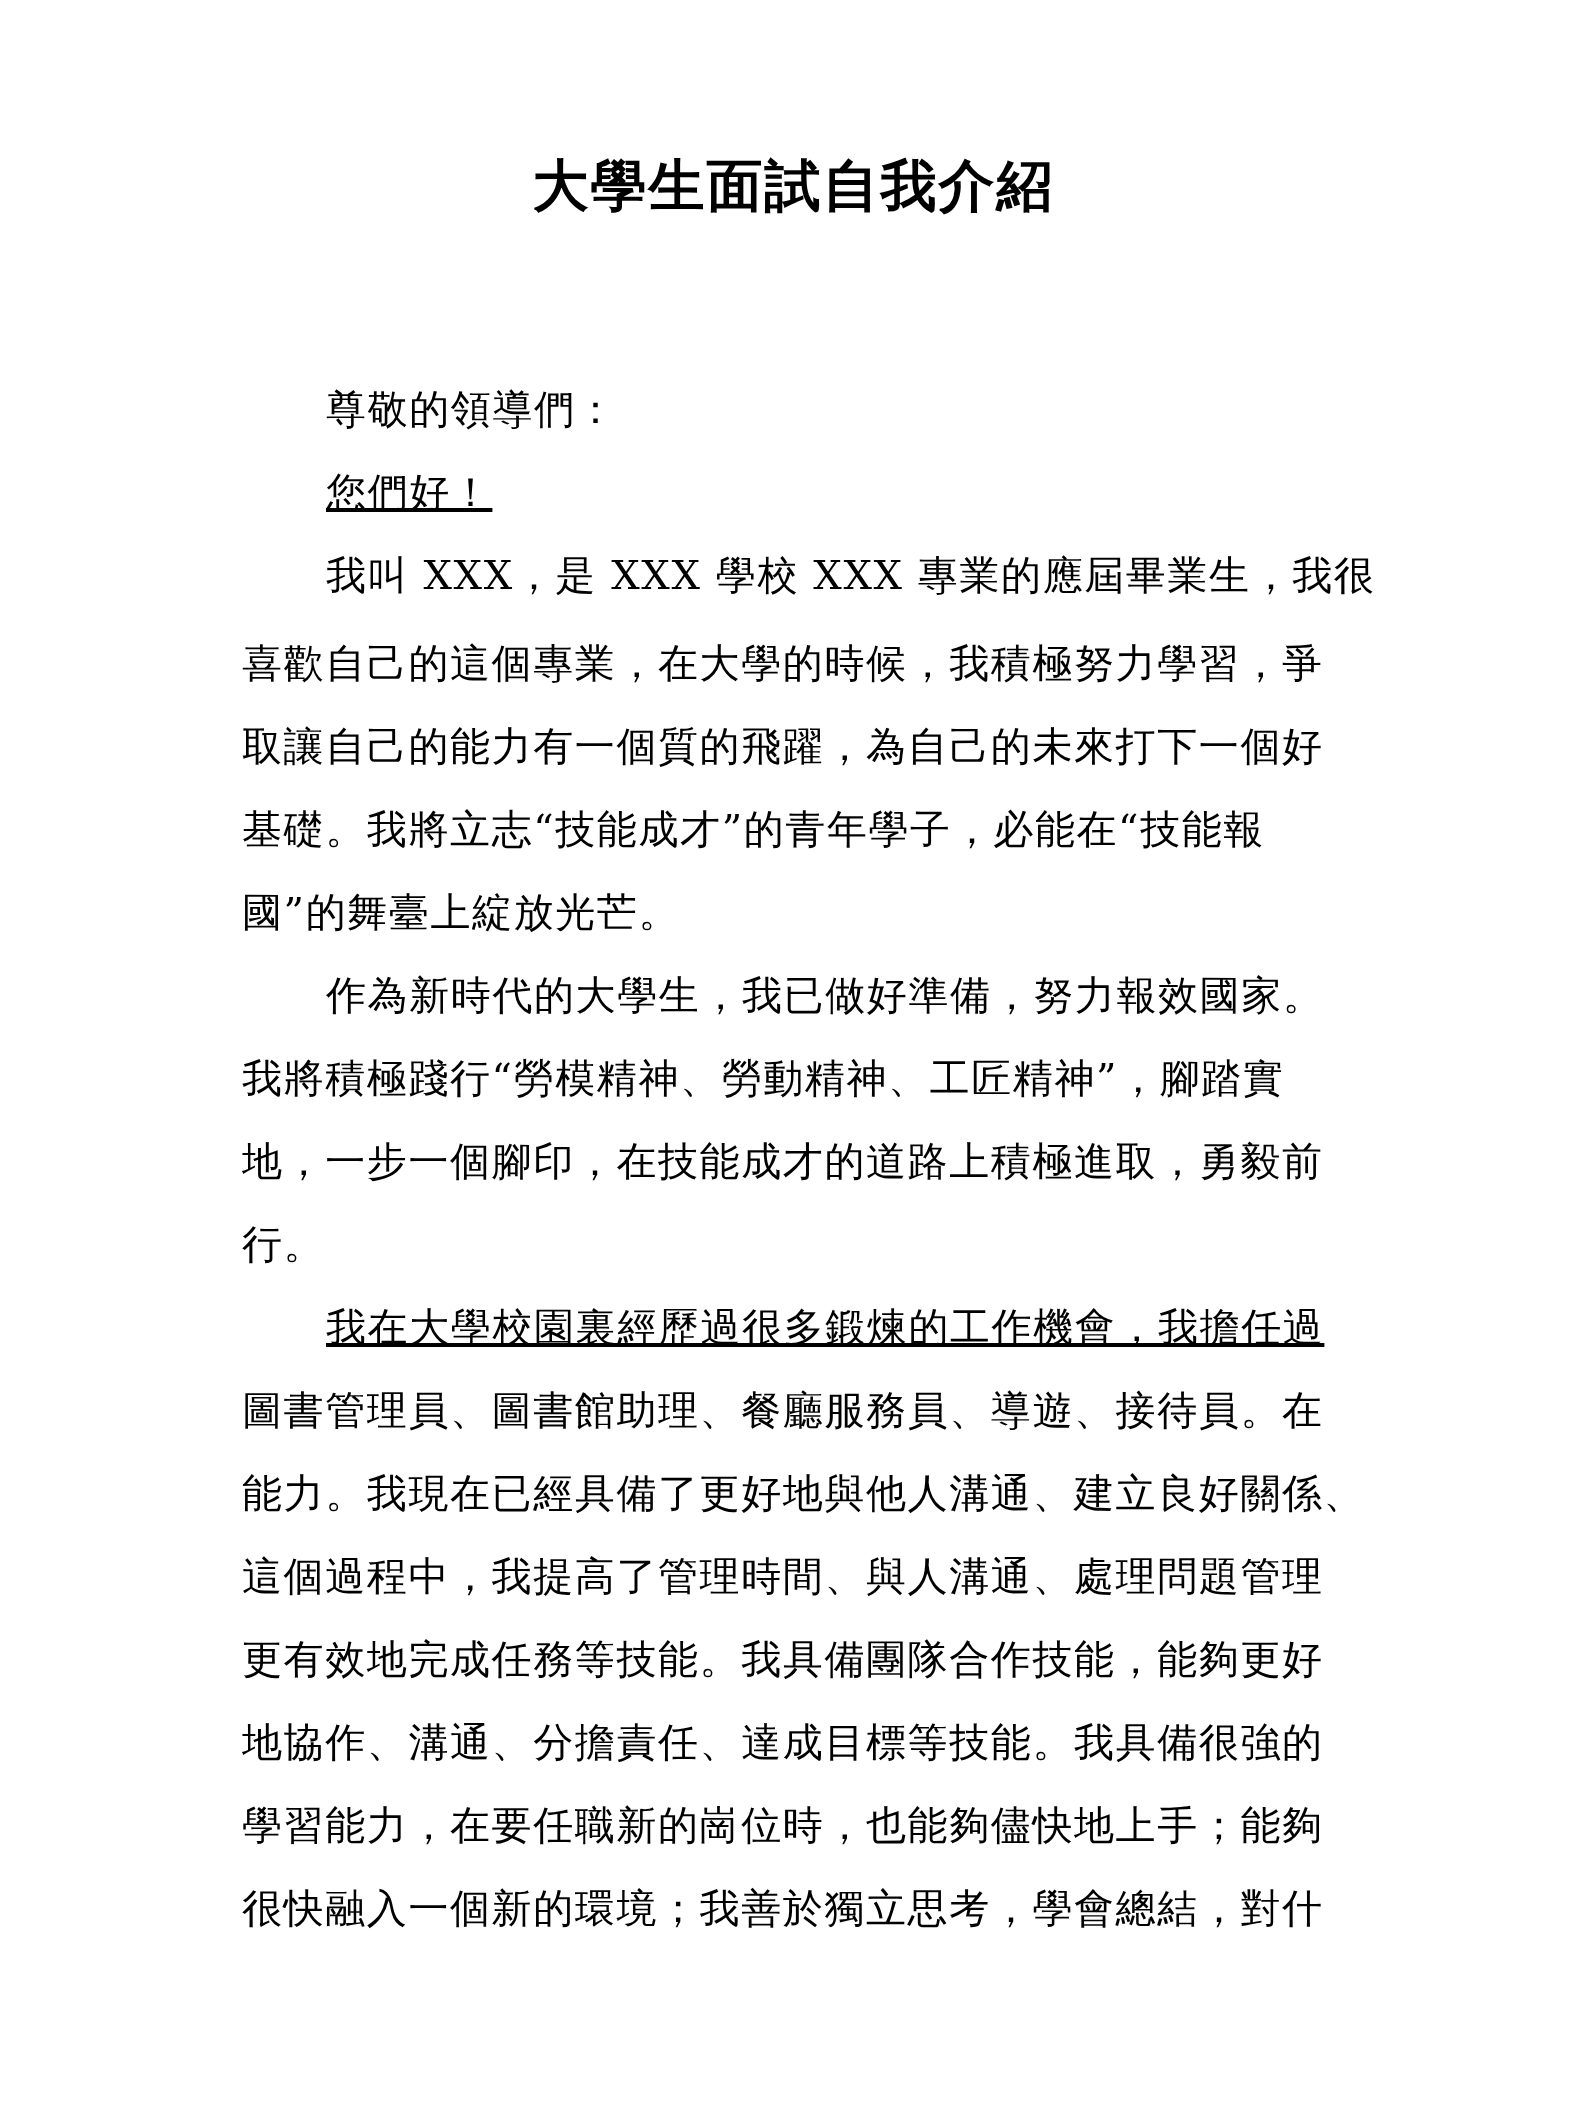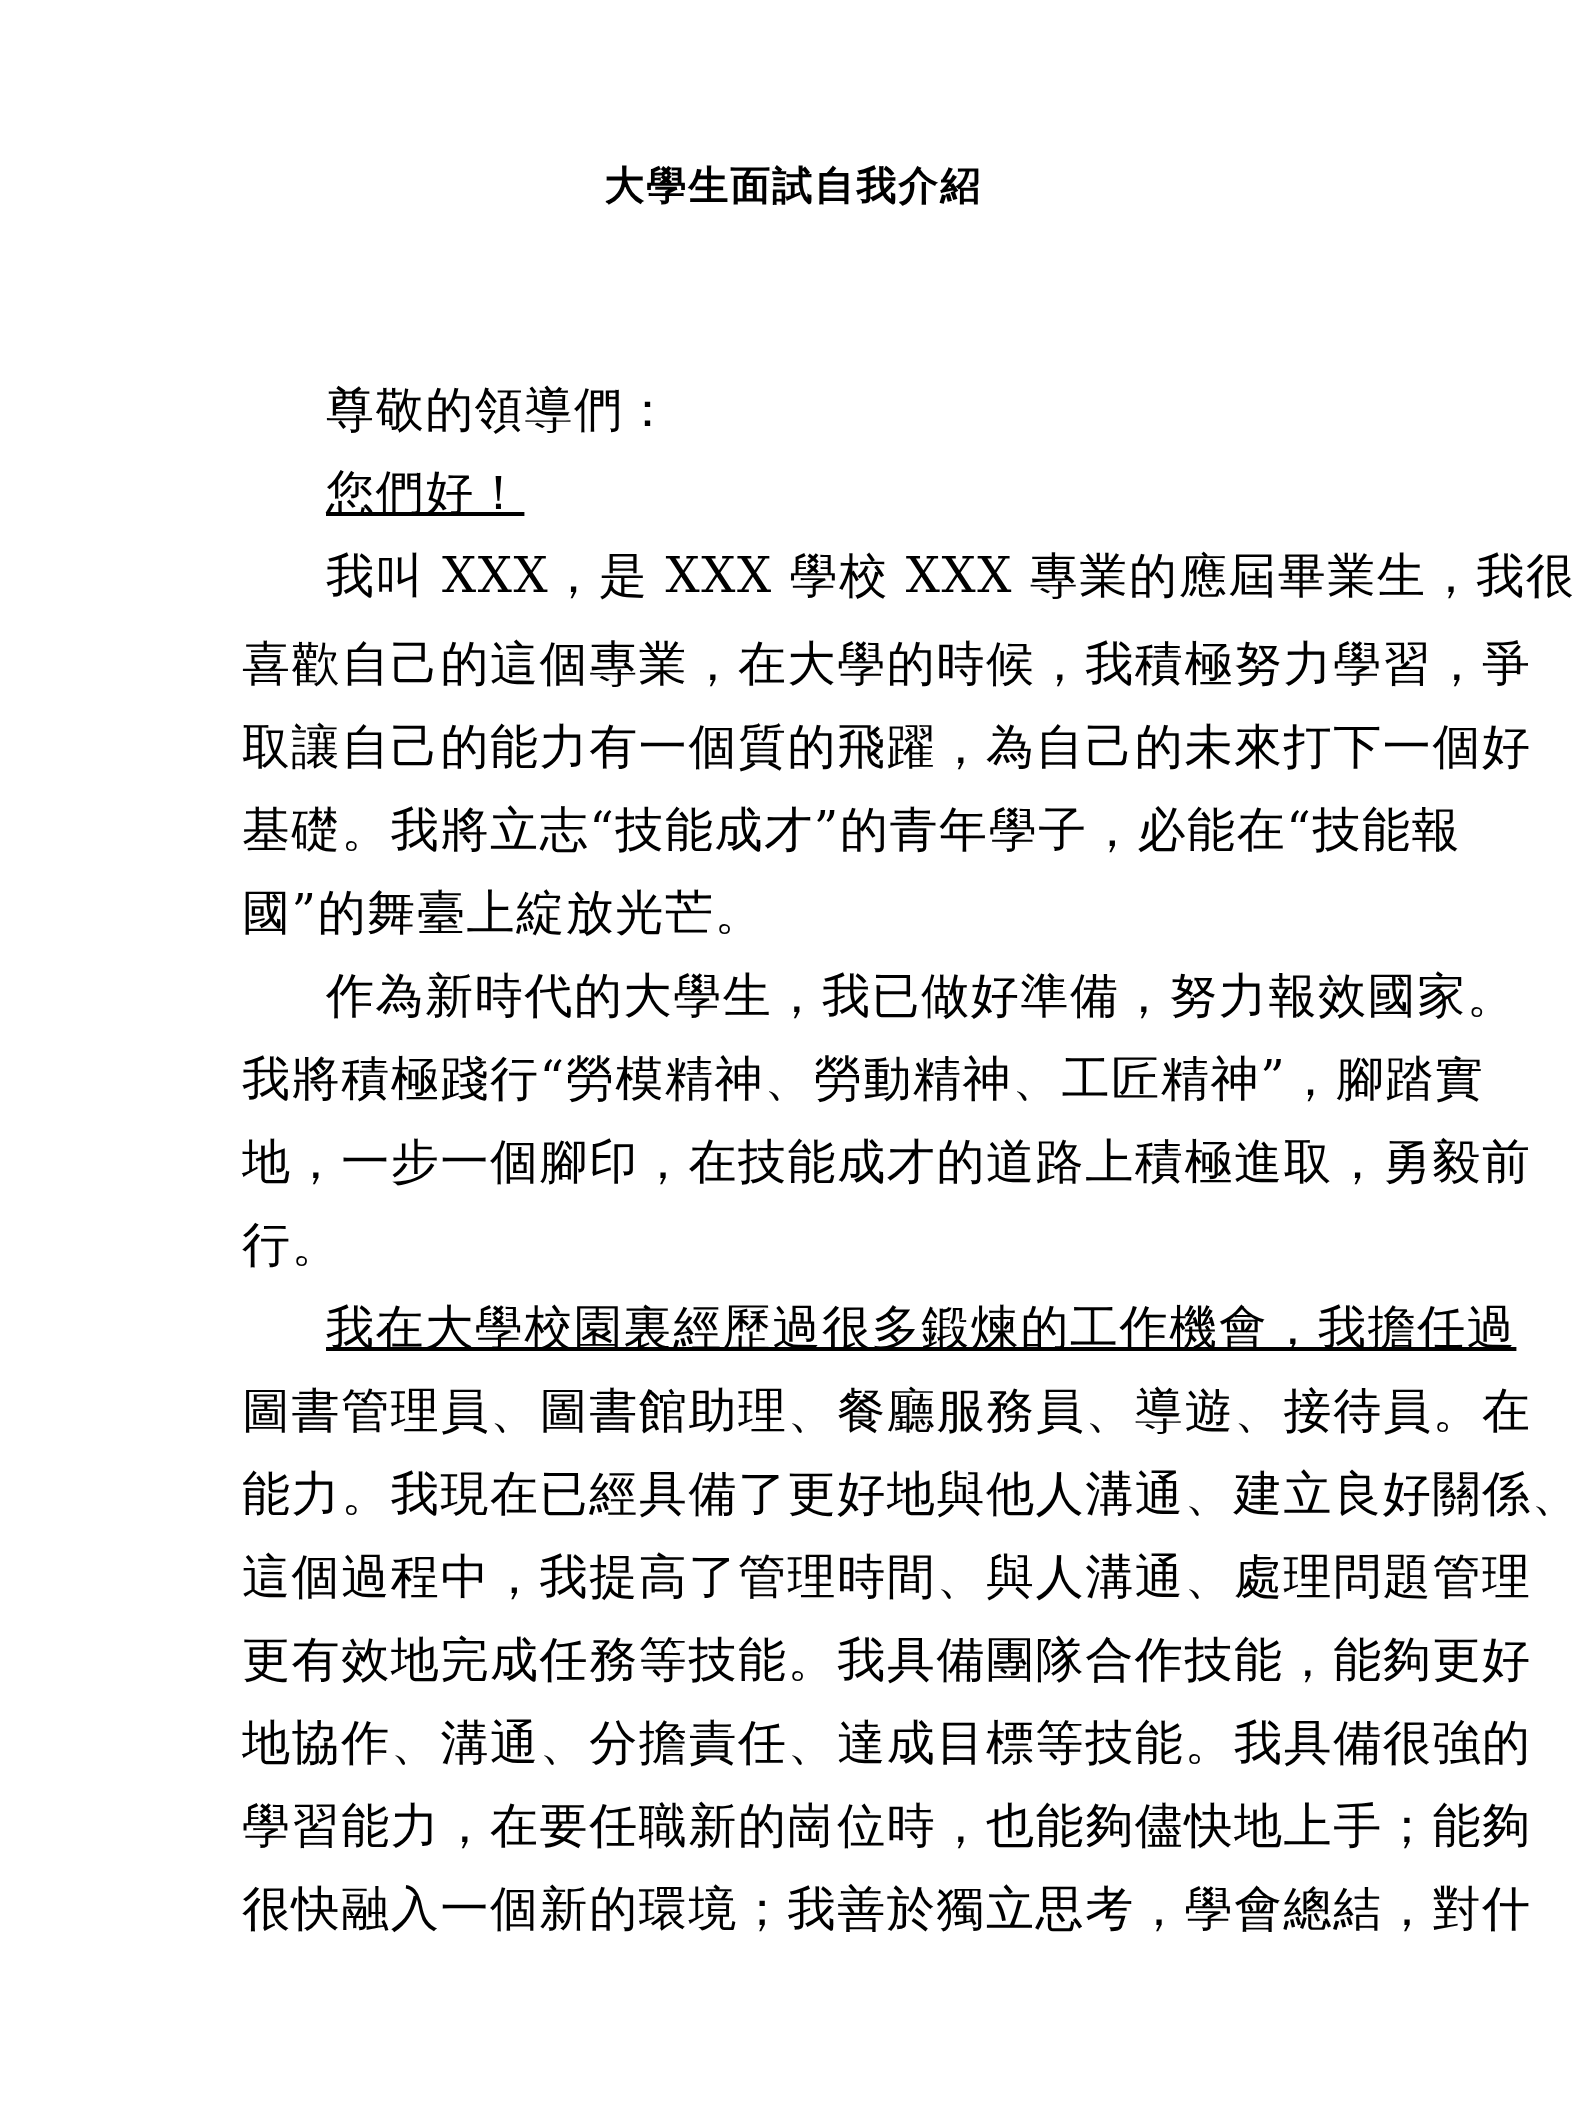--- a/index.html
+++ b/index.html
@@ -21,31 +21,31 @@
     width: 1587px;
     height: 2102px;
     background: #ffffff;
   }
   .title {
     position: absolute;
     top: 150px;
     left: 0;
     width: 1587px;
     text-align: center;
-    font-size: 40px;
+    font-size: 56px;
     font-weight: bold;
     letter-spacing: 2px;
     line-height: 70px;
   }
   .body {
     position: absolute;
     top: 368px;
     left: 242px;
     width: 1090px;
-    font-size: 48px;
+    font-size: 40px;
     line-height: 83px;
     letter-spacing: 1.6px;
     text-align: justify;
   }
   .line {
     display: block;
     white-space: nowrap;
   }
 </style>
 </head>

